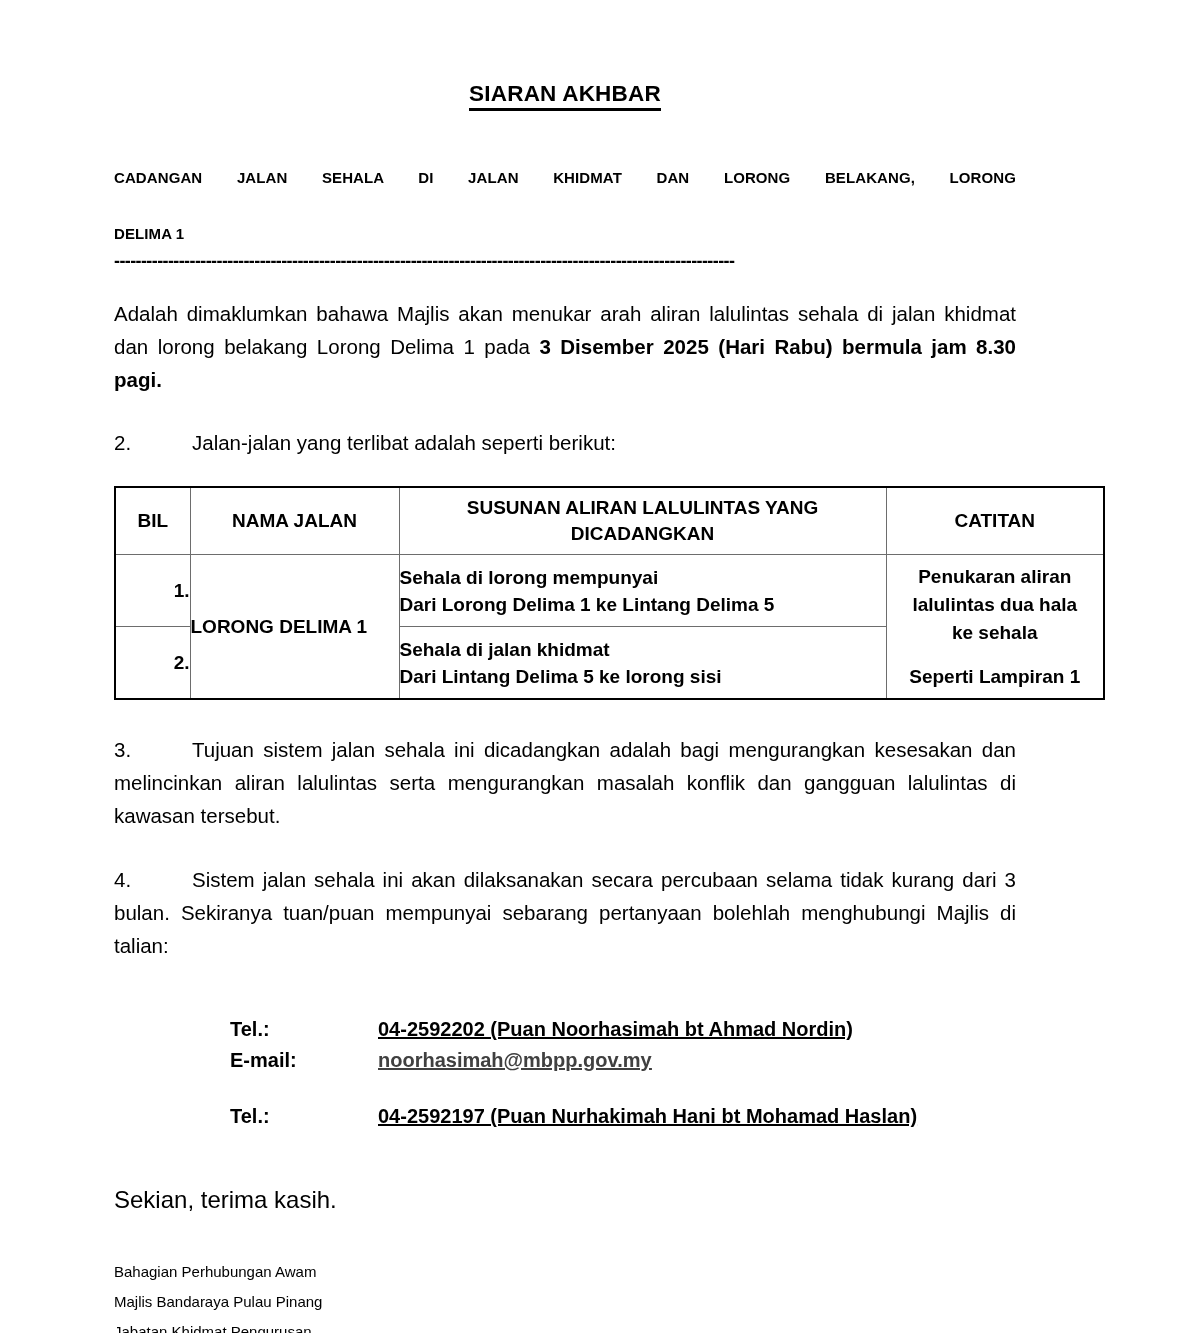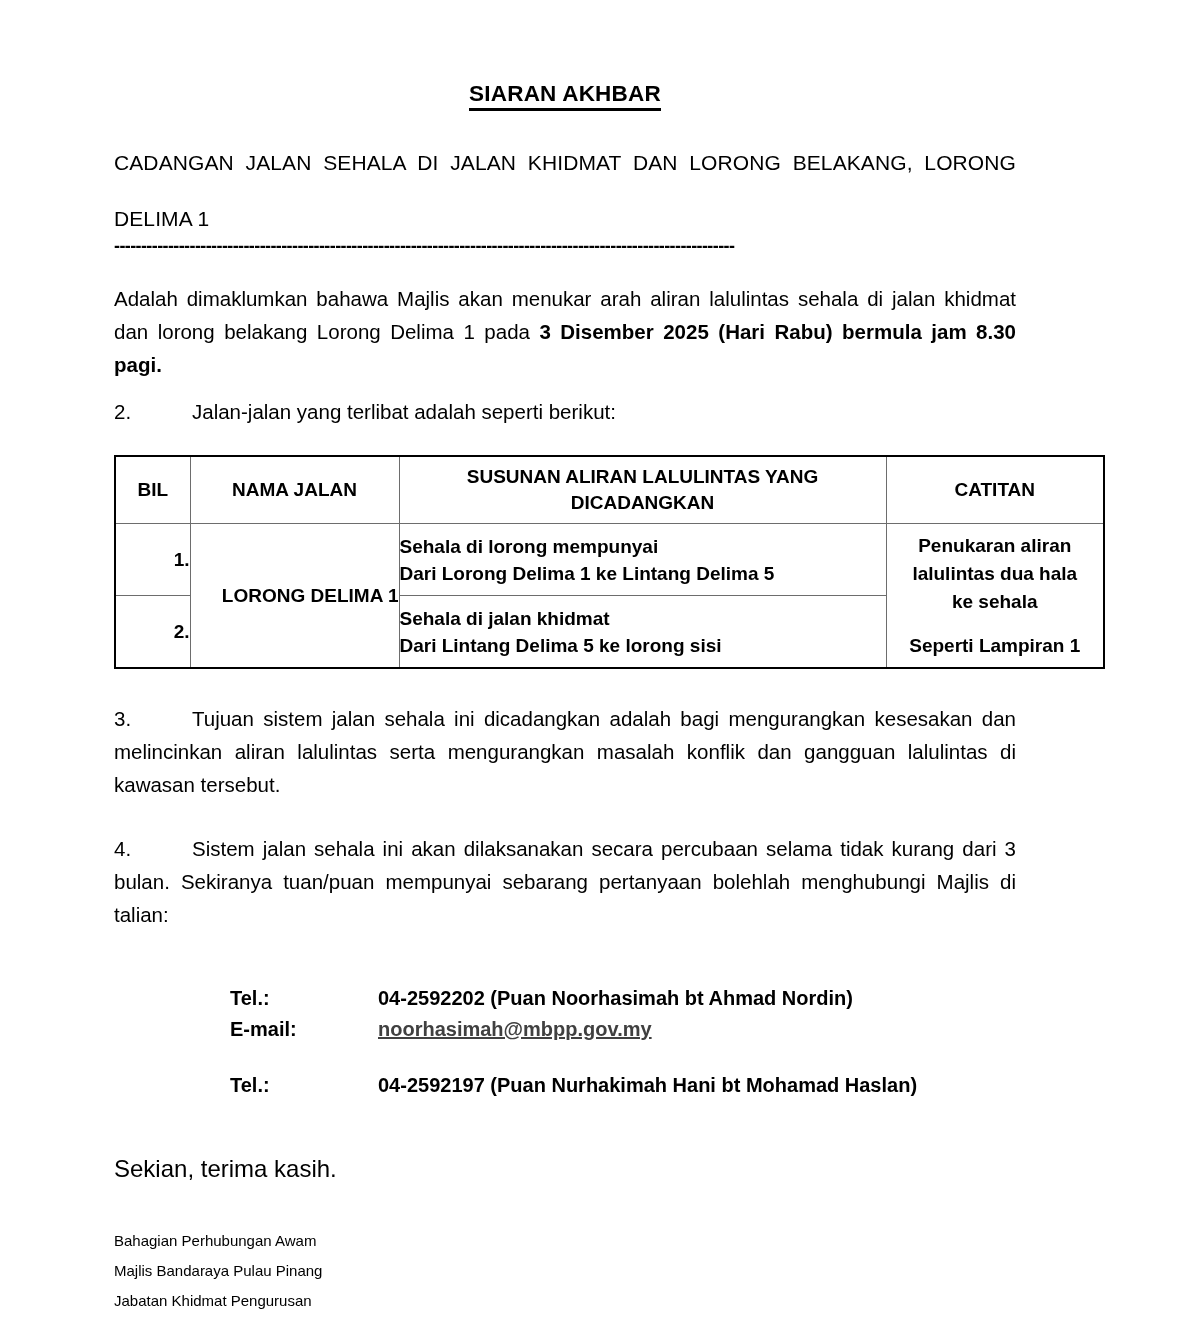--- a/index.html
+++ b/index.html
@@ -38,23 +38,23 @@
     padding-top: 81px;
     width: 902px;
   }
   .doc-title span {
     border-bottom: 3px solid #000;
     padding-bottom: 2px;
   }
 
   
   .subject {
-    margin-top: 42px;
-    font-size: 21px;
-    font-weight: normal;
+    margin-top: 57px;
+    font-size: 15px;
+    font-weight: bold;
     line-height: 28px;
     text-align: justify;
     text-justify: inter-word;
     width: 902px;
     letter-spacing: 0.1px;
   }
   .subject > .line1 {
     text-align: justify;
   }
   .subject > .line1::after {
@@ -78,21 +78,21 @@
   
   .para {
     font-size: 20.5px;
     line-height: 33px;
     text-align: justify;
     text-justify: inter-word;
     width: 902px;
   }
   .para b { font-weight: bold; }
   .p1 { margin-top: 28px; }
-  .p2 { margin-top: 14px; }
+  .p2 { margin-top: 30px; }
   .p3 { margin-top: 33px; }
   .p4 { margin-top: 31px; }
   .num { display: inline-block; width: 78px; }
 
   
   .tbl-wrap { margin-top: 27px; }
   table.jalan {
     border-collapse: collapse;
     width: 991px;
     table-layout: fixed;
@@ -122,21 +122,21 @@
     padding: 2px 4px;
   }
   td.bil {
     text-align: right;
     padding: 7px 14px 0 0;
     vertical-align: top;
     height: 71px;
     font-size: 19.5px;
   }
   td.nama {
-    text-align: right;
+    text-align: left;
     vertical-align: middle;
     font-size: 19.5px;
     padding: 0 4px;
   }
   td.sus {
     text-align: left;
     vertical-align: top;
     padding: 10px 0 10px 13px;
     line-height: 27px;
     font-size: 19.5px;
@@ -155,21 +155,21 @@
     margin-top: 52px;
     margin-left: 116px;
     font-size: 20px;
     font-weight: bold;
   }
   .crow {
     display: flex;
     line-height: 31px;
   }
   .crow .lbl { width: 148px; flex: 0 0 148px; }
-  .crow .val { white-space: nowrap; }
+  .crow .val { white-space: nowrap; text-decoration: underline; }
   .crow.spaced { margin-top: 25px; }
   a.mail {
     color: #404040;
     text-decoration: underline;
     font-weight: bold;
   }
 
   
   .closing {
     margin-top: 52px;

